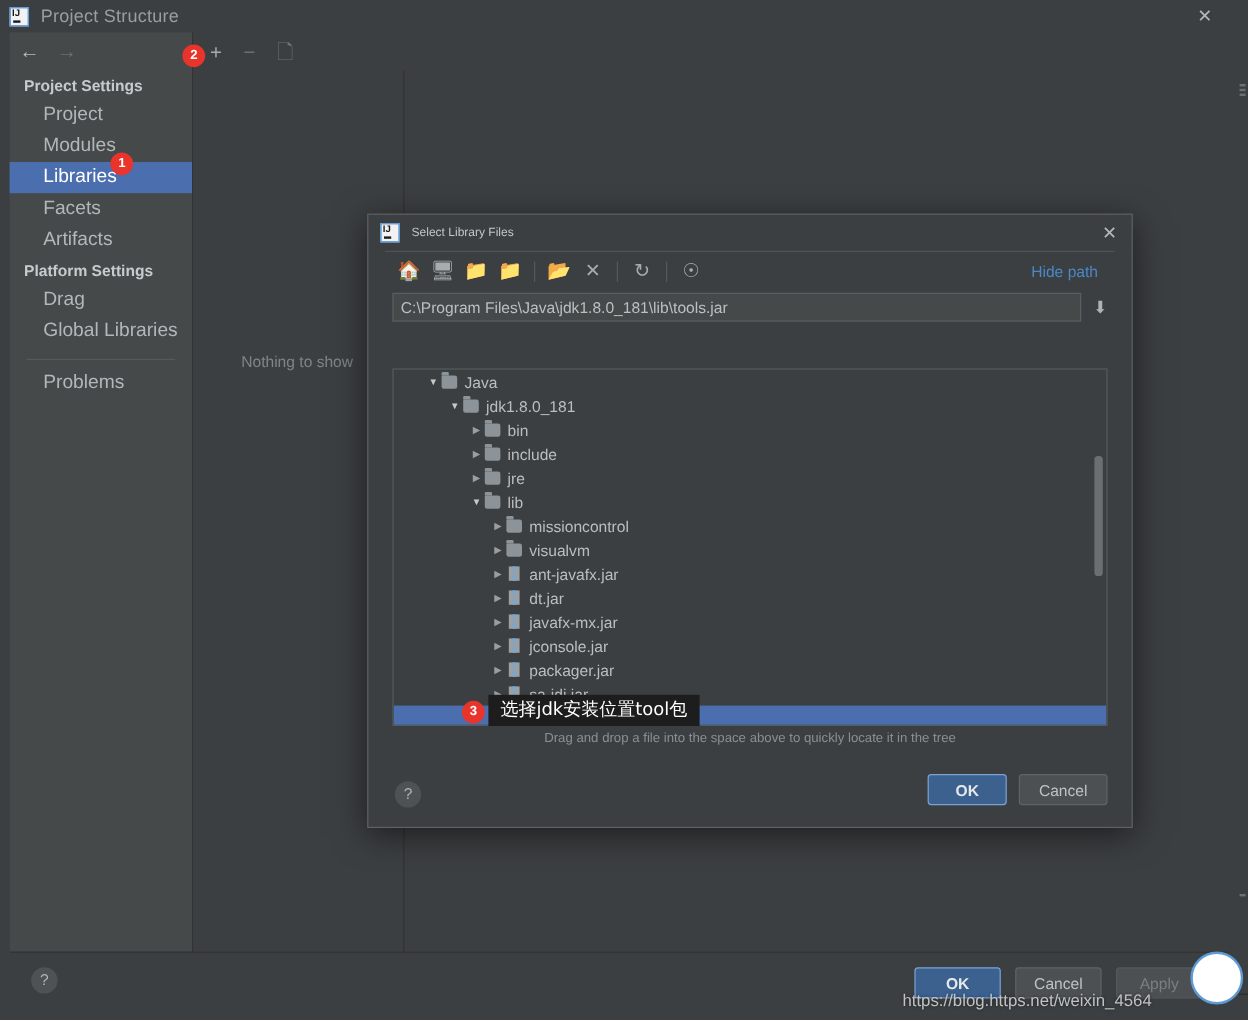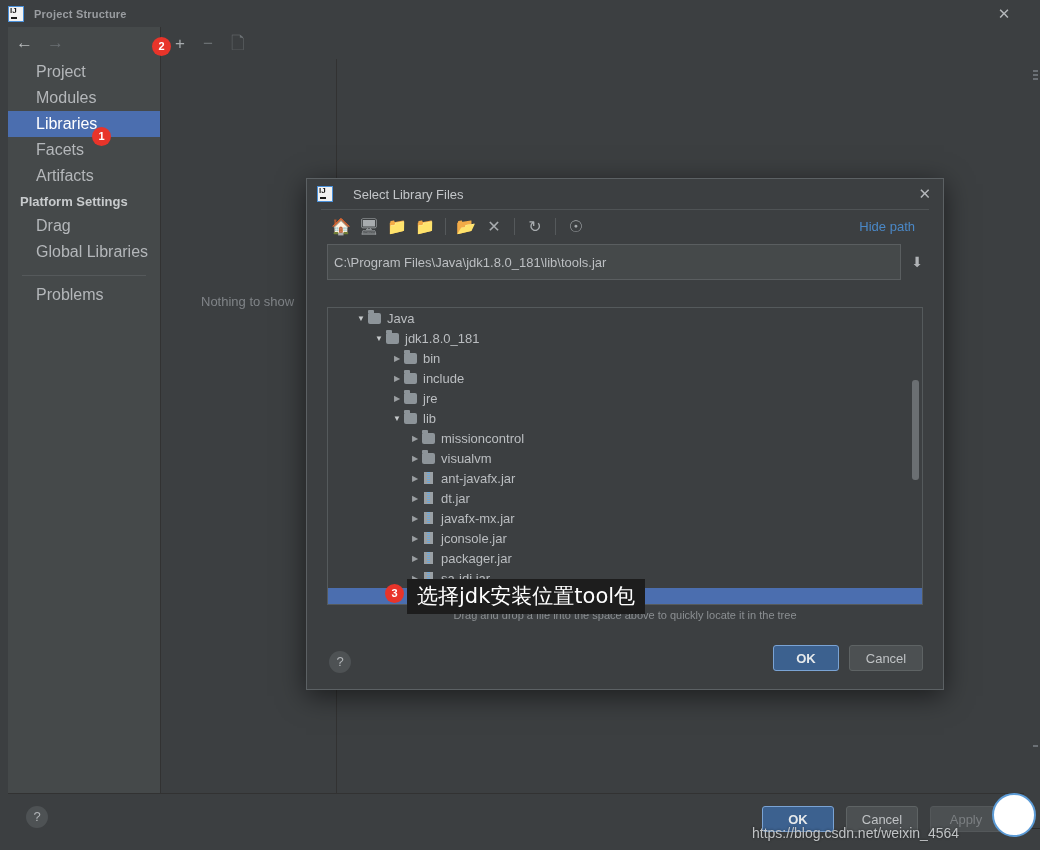--- a/index.html
+++ b/index.html
@@ -53,21 +53,21 @@
   }
   .ij-logo::before {
     content: "IJ"; position: absolute; left: 1px; top: -1px;
     font-size: 8px; font-weight: bold; color: #1a1a1a;
     font-family: "Liberation Sans", sans-serif;
   }
   .ij-logo::after {
     content: ""; position: absolute; left: 2px; bottom: 2px; width: 6px; height: 2px; background: #1a1a1a;
   }
   .ps-title {
-    margin-left: 10px; font-size: 11px; color: #9a9da1; letter-spacing: .2px; font-weight: bold;
+    margin-left: 10px; font-size: 15px; color: #9a9da1; letter-spacing: .2px;
   }
   .ps-close {
     position: absolute; right: 18px; top: 4px; width: 20px; height: 20px;
     color: #b4b7ba; font-size: 15px; line-height: 20px; text-align: center;
   }
 
   .ps-sidebar {
     position: absolute; left: 8px; top: 27px; width: 153px; bottom: 57px;
     background: #45494a; border-right: 1px solid #323232;
   }
@@ -120,40 +120,40 @@
 
   
   .dlg {
     position: absolute; left: 306px; top: 178px; width: 638px; height: 512px;
     background: #3c3f41; border: 1px solid #5c6164;
     box-shadow: 0 6px 26px rgba(0,0,0,.55);
   }
   .dlg-title {
     height: 30px; display: flex; align-items: center; padding-left: 10px;
   }
-  .dlg-title-text { margin-left: 20px; font-size: 13px; color: #c3c6c9; }
+  .dlg-title-text { margin-left: 10px; font-size: 10px; color: #c3c6c9; }
   .dlg-close { position: absolute; right: 12px; top: 6px; font-size: 15px; color: #b4b7ba; }
   .dlg-desc { font-size: 13px; color: #c0c3c6; padding: 8px 18px 12px 18px; }
   .dlg-hr { height: 1px; background: #4f5355; margin: 0 14px; }
 
   .dlg-toolbar {
     height: 32px; display: flex; align-items: center; gap: 0; padding-left: 20px;
     position: relative;
   }
   .dlg-toolbar .tbi {
     width: 28px; height: 24px; display: flex; align-items: center; justify-content: center;
     color: #a8acaf;
   }
   .dlg-toolbar .tbi.dim { color: #6d7275; }
   .dlg-toolbar .vsep { width: 1px; height: 17px; background: #55595b; margin: 0 6px; }
   .hide-path { position: absolute; right: 28px; font-size: 13px; color: #4a88c7; }
 
   .path-row { display: flex; align-items: center; padding: 2px 18px 0 20px; gap: 8px; }
   .path-field {
-    flex: 1; height: 36px; background: #45494a; border: 1px solid #5a5e60;
+    flex: 1; height: 24px; background: #45494a; border: 1px solid #5a5e60;
     font-size: 13px; color: #bcbfc2; padding: 0 6px; display: flex; align-items: center;
     font-family: "Liberation Sans", sans-serif;
   }
   .dl-ico { color: #b0b3b6; font-size: 14px; width: 16px; text-align: center; }
 
   .tree-box {
     position: absolute; left: 20px; top: 128px; right: 20px; height: 298px;
     background: #3c3f41; border: 1px solid #555a5c; overflow: hidden;
   }
   .trow {
@@ -196,21 +196,21 @@
   }
 
   
   .badge {
     position: absolute; width: 19px; height: 19px; border-radius: 50%;
     background: #e8342a; color: #fff; font-size: 11px; font-weight: bold;
     line-height: 19px; text-align: center; z-index: 60;
   }
   .cn-tip {
     position: absolute; z-index: 59; background: #1d1d1d; color: #ffffff;
-    font-size: 21px; padding: 3px 10px 4px 10px; white-space: nowrap;
+    font-size: 15px; padding: 3px 10px 4px 10px; white-space: nowrap;
     font-family: "DejaVu Sans", sans-serif;
   }
   .watermark {
     position: absolute; z-index: 70; font-size: 14px; color: #c9ccce;
     font-family: "Liberation Sans", sans-serif; opacity: .93;
     text-shadow: 0 0 3px rgba(0,0,0,.6);
   }
   .cursor-blob {
     position: absolute; z-index: 71; width: 44px; height: 44px;
     border-radius: 50%; background: #ffffff; border: 2px solid #5c9bd6;
@@ -261,20 +261,21 @@
       <span class="ps-title">Project Structure</span>
     </div>
     <div class="ps-close">✕</div>
 
     <div class="ps-sidebar">
       <div class="ps-navbtns">
         <span class="navarrow">←</span>
         <span class="navarrow dim">→</span>
       </div>
 
+      <div class="ps-group">Project Settings</div>
       <div class="ps-item">Project</div>
       <div class="ps-item">Modules</div>
       <div class="ps-item selected">Libraries</div>
       <div class="ps-item">Facets</div>
       <div class="ps-item">Artifacts</div>
 
       <div class="ps-group">Platform Settings</div>
       <div class="ps-item">Drag</div>
       <div class="ps-item">Global Libraries</div>
 
@@ -420,15 +421,15 @@
       <span class="btn primary" style="min-width:66px;">OK</span>
       <span class="btn" style="min-width:74px;">Cancel</span>
     </div>
   </div>
 
   <div class="badge" style="left:152px; top:37px;">2</div>
   <div class="badge" style="left:92px; top:127px;">1</div>
   <div class="badge" style="left:385px; top:584px;">3</div>
   <div class="cn-tip" style="left:407px; top:579px;">选择jdk安装位置tool包</div>
 
-  <div class="watermark" style="left:752px; top:825px;">https://blog.csdn.net/weixin_4564</div>
+  <div class="watermark" style="left:752px; top:825px;">https://blog.https.net/weixin_4564</div>
   <div class="cursor-blob" style="left:992px; top:793px;"></div>
 </div>
 
 </body></html>

